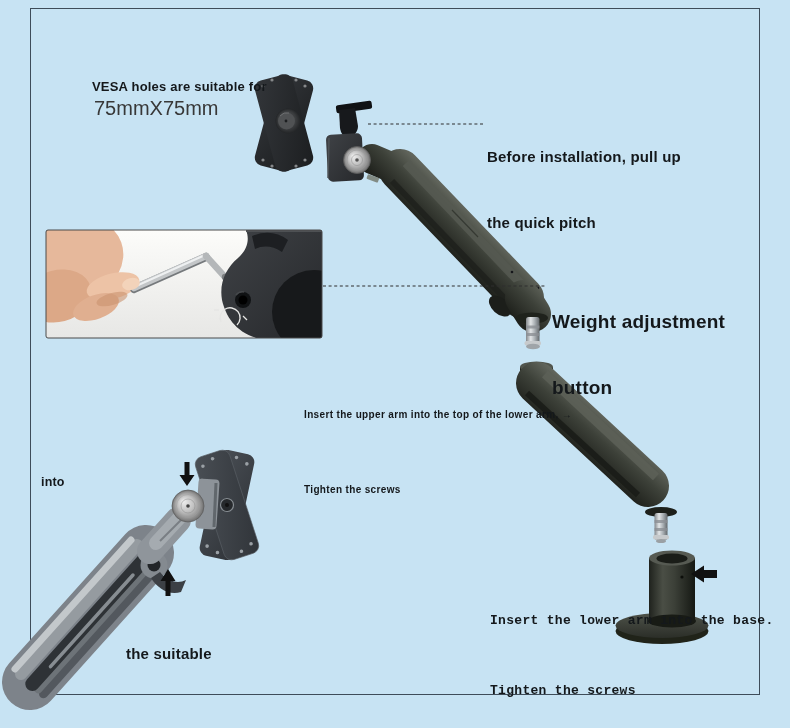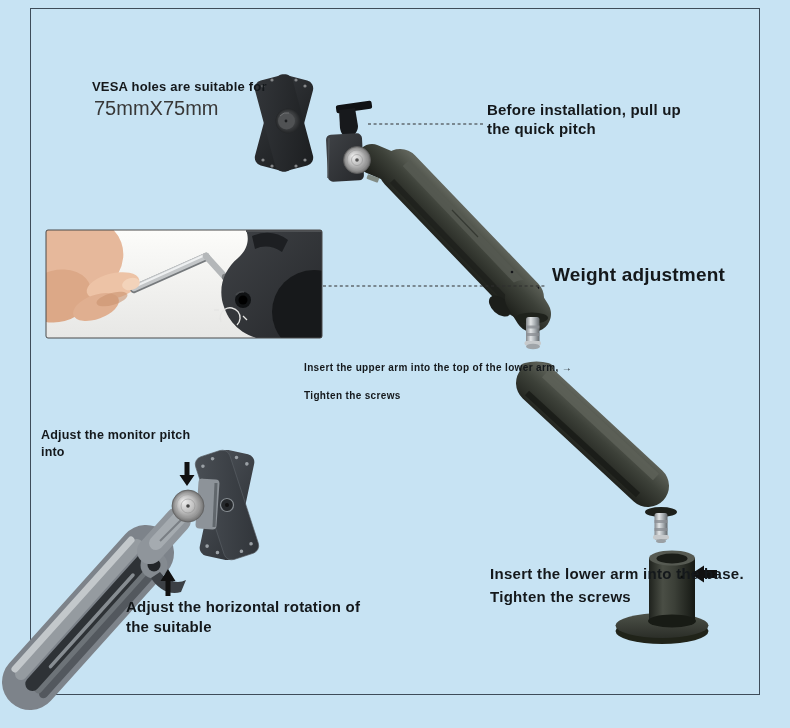--- a/index.html
+++ b/index.html
@@ -6,27 +6,27 @@
     --bg:#c7e3f3;
     --frame:#3e4c59;
     --txt:#14181b;
   }
   html,body{margin:0;padding:0;}
   body{width:790px;height:728px;overflow:hidden;background:var(--bg);
        font-family:"Liberation Sans","DejaVu Sans",sans-serif;}
   .stage{position:relative;width:790px;height:564px;background:var(--bg);}
   .stage svg{position:absolute;left:0;top:0;}
   .note{position:absolute;font-weight:bold;color:var(--txt);}
-  .note .ln{display:block;white-space:nowrap;}
+  .note .ln{display:block;white-space:nowrap;margin-top:47px;}
   .f15{font-size:15px;line-height:19px;letter-spacing:.2px;}
   .f14{font-size:19px;line-height:19px;letter-spacing:.2px;}
   .f12{font-size:12.5px;line-height:17px;letter-spacing:.2px;}
   .f15b{font-size:15px;line-height:19.5px;letter-spacing:.2px;}
   .f9{font-size:10px;line-height:28px;letter-spacing:.35px;}
-  .f9b{font-size:15px;line-height:23px;letter-spacing:.3px;}
+  .f9b{font-size:13px;line-height:23px;letter-spacing:.3px;font-family:Liberation Mono, monospace;}
   .vesa-title{position:absolute;left:92px;top:79px;font-size:13px;font-weight:bold;
               letter-spacing:.2px;color:var(--txt);white-space:nowrap;}
   .vesa-sizes{position:absolute;left:94px;top:96px;font-size:20px;font-weight:400;
               line-height:25px;color:#383838;}
   .vesa-sizes .ln{display:block;white-space:nowrap;}
 </style>
 </head>
 <body>
 
 <div class="stage">
@@ -258,34 +258,33 @@
   <span class="ln">75mmX75mm</span>
 </div>
 
 <div class="note f15" style="left:487px;top:100px">
   <span class="ln">Before installation, pull up</span>
   <span class="ln">the quick pitch</span>
 </div>
 
 <div class="note f14" style="left:552px;top:265px">
   <span class="ln">Weight adjustment</span>
+  <span class="ln">button</span>
 </div>
 
 <div class="note f9" style="left:304px;top:354px">
   <span class="ln">Insert the upper arm into the top of the lower arm, →</span>
   <span class="ln">Tighten the screws</span>
 </div>
 
 <div class="note f12" style="left:41px;top:427px">
-  <span class="ln">Adjust the monitor pitch</span>
   <span class="ln">into</span>
 </div>
 
 <div class="note f15b" style="left:126px;top:597px">
-  <span class="ln">Adjust the horizontal rotation of</span>
   <span class="ln">the suitable</span>
 </div>
 
 <div class="note f9b" style="left:490px;top:562px">
   <span class="ln">Insert the lower arm into the base.</span>
   <span class="ln">Tighten the screws</span>
 </div>
 
 </div>
 

